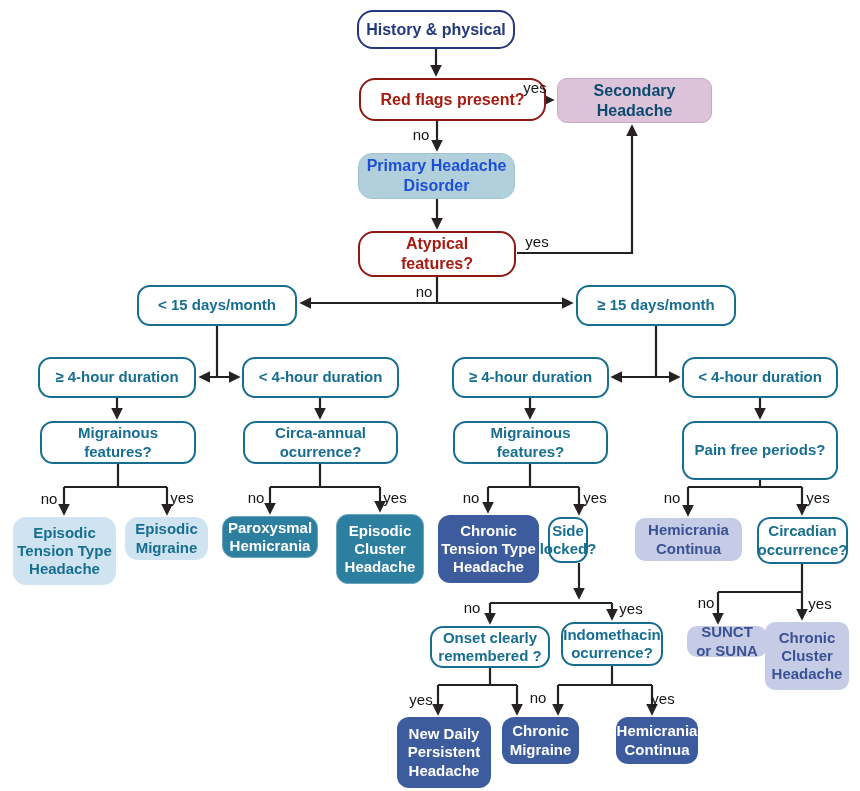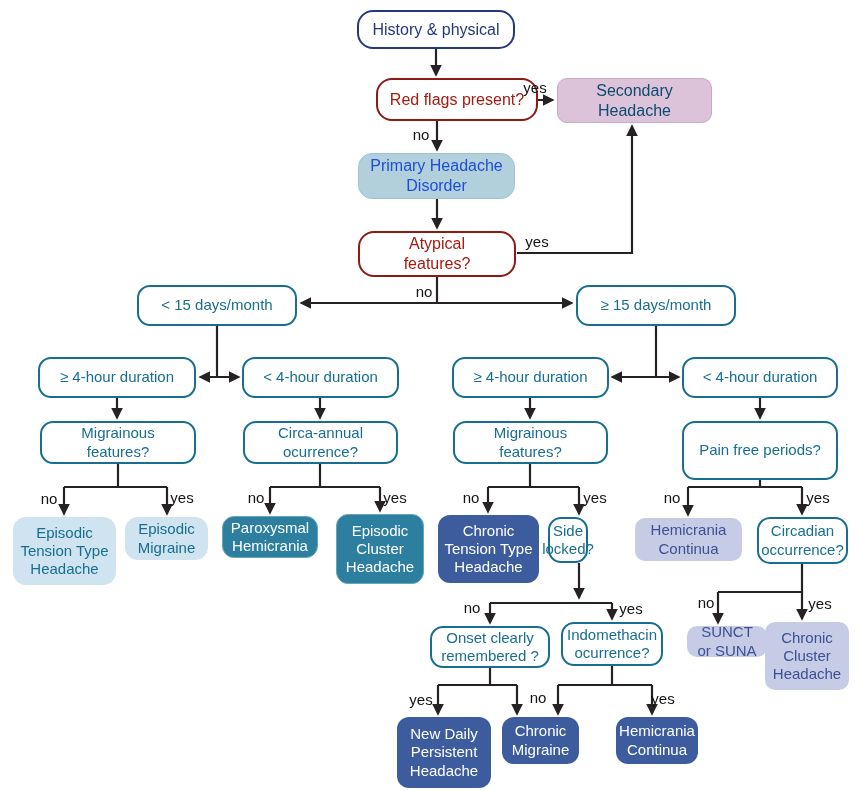--- a/index.html
+++ b/index.html
@@ -9,21 +9,21 @@
     background:#ffffff;
     font-family:"Liberation Sans","DejaVu Sans",sans-serif;
     overflow:hidden;
   }
   #wires{position:absolute;inset:0;z-index:0;}
   .node{
     position:absolute;z-index:1;
     display:flex;align-items:center;justify-content:center;
     text-align:center;white-space:pre-line;
     box-sizing:border-box;
-    font-size:15px;line-height:1.22;font-weight:400;
+    font-size:15px;line-height:1.22;font-weight:700;
     padding:0 3px;
     background:#ffffff;
   }
   .outline-navy{border:2.5px solid #24397d;color:#24397d;border-radius:16px;font-size:16px;}
   .outline-red{border:2.5px solid #8e1a13;color:#a61a10;border-radius:16px;font-size:16px;}
   .outline-teal{border:2.2px solid #176e91;color:#176e91;border-radius:13px;}
   .fill-bluegray{background:#b2d0dc;border:1.5px solid #a0c3d2;color:#1d4ed8;border-radius:14px;font-size:16px;}
   .fill-pink{background:#dcc3da;border:1.5px solid #c9a9c5;color:#0c4a6e;border-radius:10px;font-size:16px;}
   .fill-lightblue{background:#cfe4f0;border:none;color:#176e91;border-radius:13px;}
   .fill-teal{background:#2d7fa0;border:1.5px solid #6aa5bc;color:#ffffff;border-radius:12px;}
@@ -84,21 +84,21 @@
       <path d="M612,666 V685 M558,685 H652"></path>
       <path d="M558,685 V712" marker-end="url(#arr)"></path>
       <path d="M652,685 V712" marker-end="url(#arr)"></path>
       <path d="M802,564 V592 M718,592 H802"></path>
       <path d="M718,592 V621" marker-end="url(#arr)"></path>
       <path d="M802,592 V617" marker-end="url(#arr)"></path>
     </g>
   </svg>
 
   <div class="node outline-navy" style="left:357px;top:10px;width:158px;height:39px">History &amp; physical</div>
-  <div class="node outline-red" style="left:376px;top:78px;width:162px;height:43px">Red flags present?</div>
+  <div class="node outline-red" style="left:359px;top:78px;width:187px;height:43px">Red flags present?</div>
   <div class="node fill-pink" style="left:557px;top:78px;width:155px;height:45px">Secondary
 Headache</div>
   <div class="node fill-bluegray" style="left:358px;top:153px;width:157px;height:46px">Primary Headache
 Disorder</div>
   <div class="node outline-red" style="left:358px;top:231px;width:158px;height:46px">Atypical
 features?</div>
   <div class="node outline-teal" style="left:137px;top:285px;width:160px;height:41px">&lt; 15 days/month</div>
   <div class="node outline-teal" style="left:576px;top:285px;width:160px;height:41px">≥ 15 days/month</div>
   <div class="node outline-teal" style="left:38px;top:357px;width:158px;height:41px">≥ 4-hour duration</div>
   <div class="node outline-teal" style="left:242px;top:357px;width:157px;height:41px">&lt; 4-hour duration</div>

